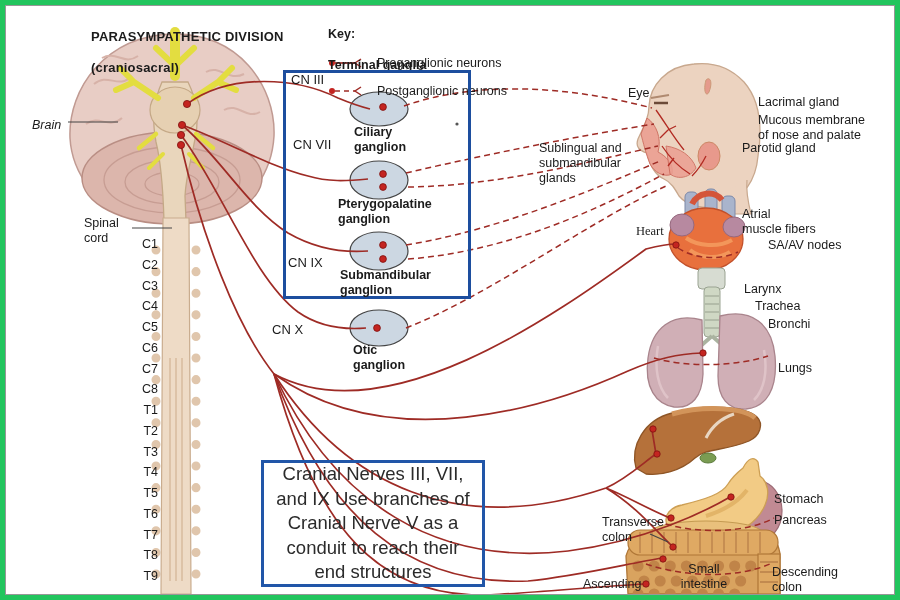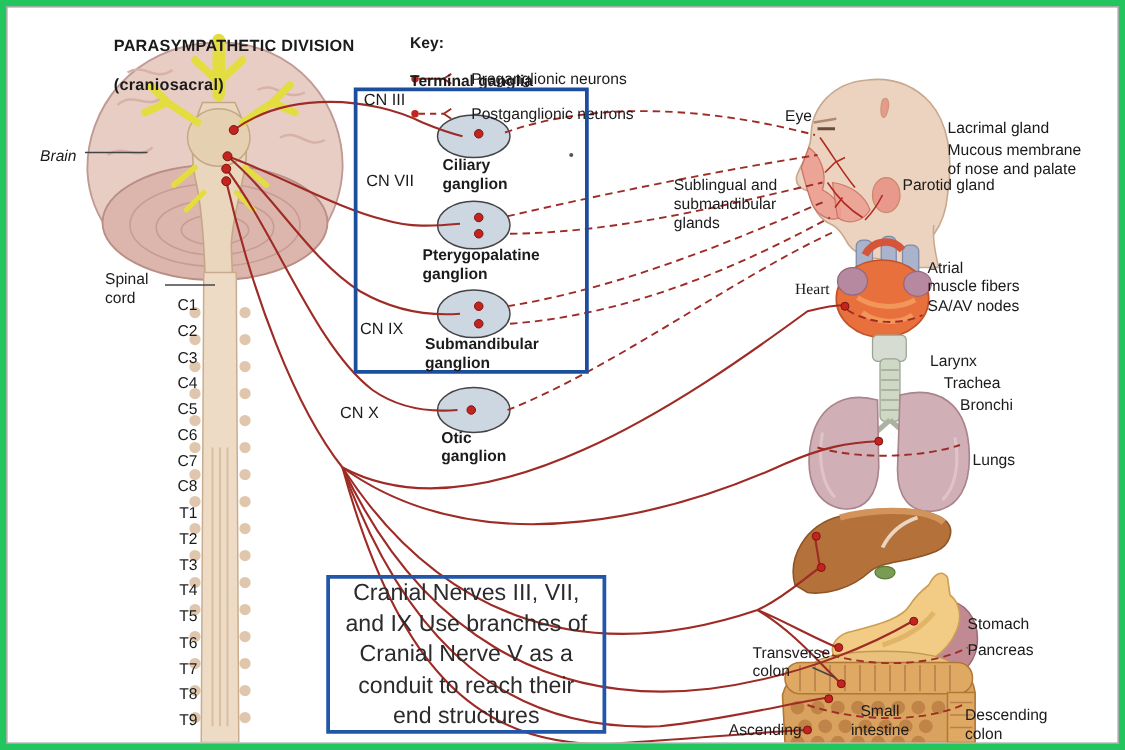--- a/index.html
+++ b/index.html
@@ -255,28 +255,28 @@
     <div>T6</div>
     <div>T7</div>
     <div>T8</div>
     <div>T9</div>
   </div>
 
   <div class="lbl" style="left:622px;top:80px;">Eye</div>
   <div class="lbl" style="left:752px;top:89px;">Lacrimal gland</div>
   <div class="lbl" style="left:752px;top:107px;">Mucous membrane
 of nose and palate</div>
-  <div class="lbl" style="left:716px;top:135px;">Parotid gland</div>
+  <div class="lbl" style="left:736px;top:135px;">Parotid gland</div>
   <div class="lbl" style="left:533px;top:135px;">Sublingual and
 submandibular
 glands</div>
   <div class="lbl" style="left:630px;top:218px;font-family:Liberation Serif, serif;">Heart</div>
   <div class="lbl" style="left:736px;top:201px;">Atrial
 muscle fibers</div>
-  <div class="lbl" style="left:736px;top:232px;">SA/AV nodes</div>
+  <div class="lbl" style="left:736px;top:232px;padding-left:26px;">SA/AV nodes</div>
   <div class="lbl" style="left:738px;top:276px;">Larynx</div>
   <div class="lbl" style="left:749px;top:293px;">Trachea</div>
   <div class="lbl" style="left:762px;top:311px;">Bronchi</div>
   <div class="lbl" style="left:772px;top:355px;">Lungs</div>
   <div class="lbl" style="left:768px;top:486px;">Stomach</div>
   <div class="lbl" style="left:768px;top:507px;">Pancreas</div>
   <div class="lbl" style="left:596px;top:509px;">Transverse
 colon</div>
   <div class="lbl" style="left:577px;top:571px;">Ascending</div>
   <div class="lbl ctr" style="left:668px;top:556px;width:60px;">Small

